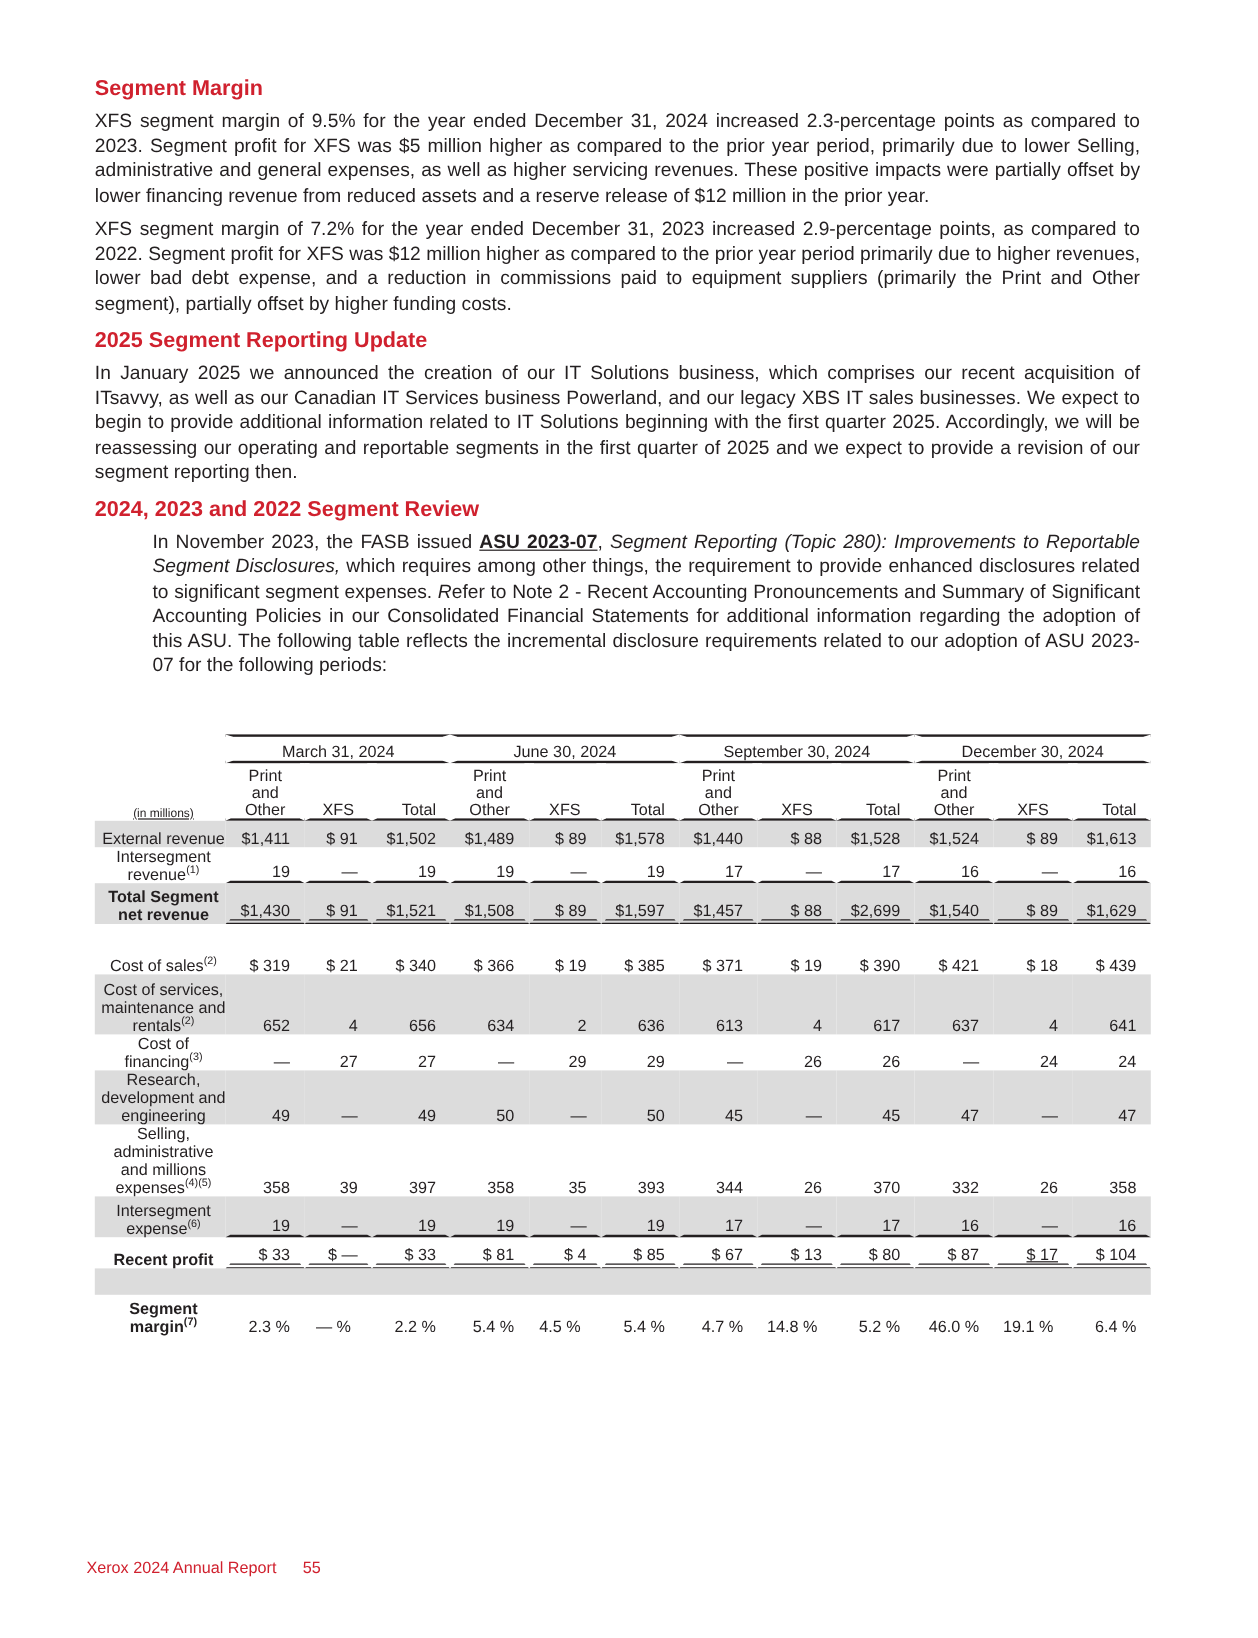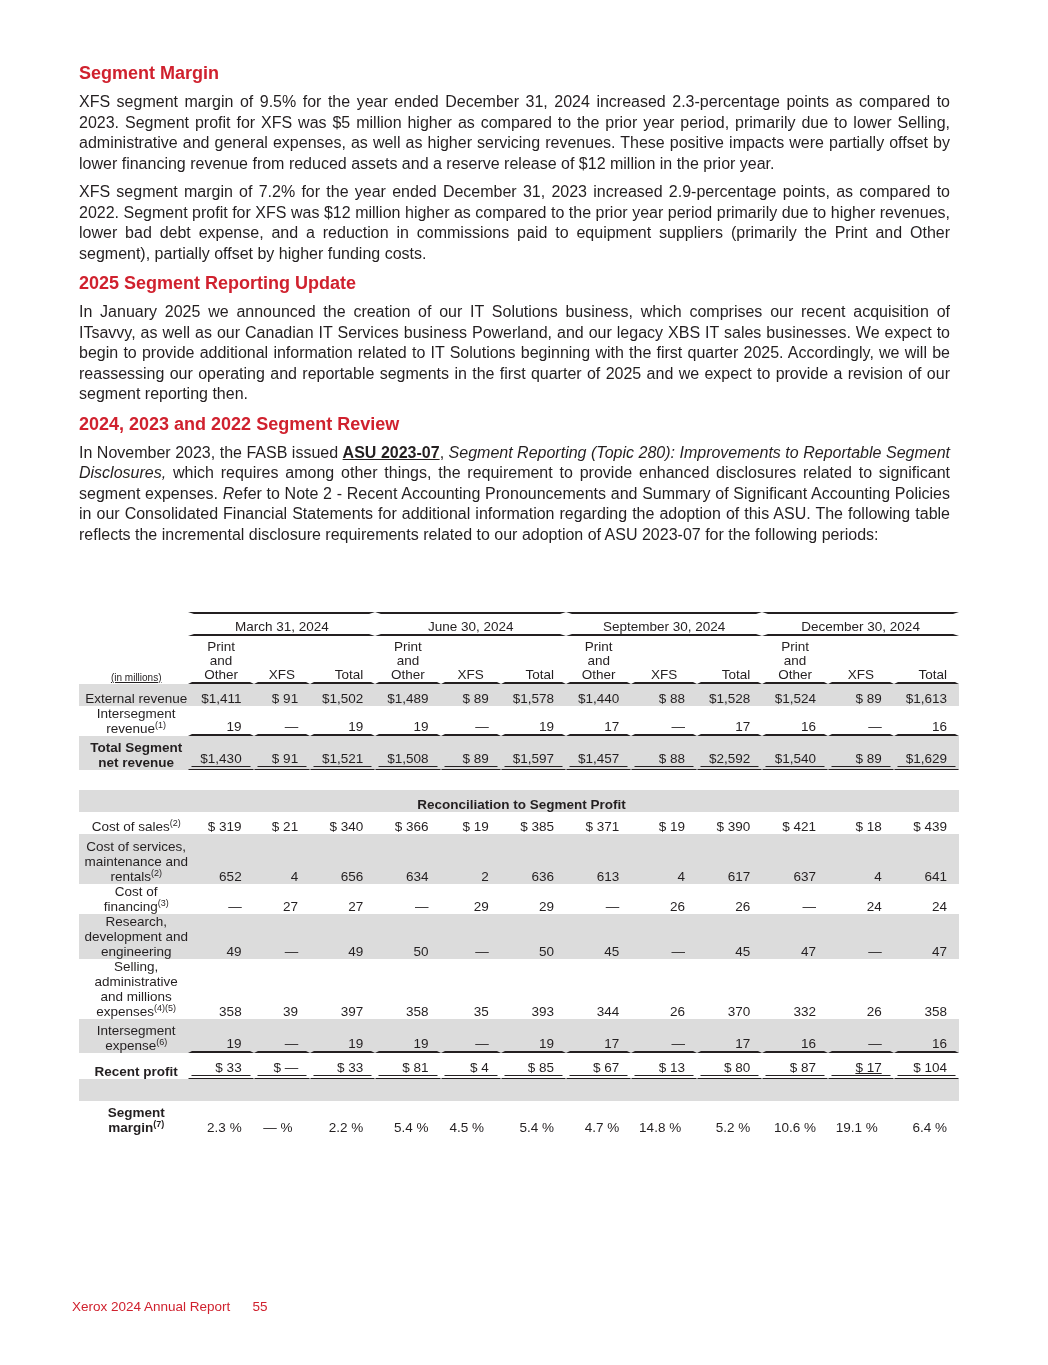--- a/index.html
+++ b/index.html
@@ -1,20 +1,20 @@
 <!DOCTYPE html>
 <html><head>
 <meta charset="utf-8">
 <style>
   html, body { margin: 0; padding: 0; background: #ffffff; }
   body { width: 1048px; height: 1365px; position: relative; font-family: "Liberation Sans", sans-serif; color: #231f20; }
   .page { position: absolute; left: 79px; top: 62px; width: 871px; }
   h2 { color: #d0212e; font-size: 18px; font-weight: bold; margin: 0 0 8px 0; line-height: 22px; }
   p { font-size: 16px; line-height: 20.5px; margin: 0 0 8px 0; text-align: justify; }
-  p.last { margin-bottom: 10px; }
+  p.last { margin-bottom: 10px; margin-left: 48px; }
   .asu-link { font-weight: bold; text-decoration: underline; color: #231f20; }
   em { font-style: italic; }
 
   table.seg { position: absolute; left: 79px; top: 612px; border-collapse: separate; border-spacing: 0; font-size: 13.5px; width: 880px; }
   table.seg td { padding: 0; vertical-align: bottom; }
   .lbl { width: 160px; padding-left: 5px !important; text-align: center; }
   .num { width: 70px; text-align: right; padding-right: 8px !important; white-space: nowrap; }
   .three-months { text-align: center; height: 18px; font-size: 13.5px; }
   .period { text-align: center; border-top: 2px solid #231f20; border-bottom: 2px solid #231f20; height: 20px; }
   .colhead { text-align: center; line-height: 14px; padding-top: 4px !important; border-bottom: 2px solid #231f20; }
@@ -133,30 +133,27 @@
       <tr class="row shade dbl">
         <td class="lbl bold" style="height: 34px;"><span>Total Segment net revenue</span></td>
         <td class="num" style="border-left: 4px solid transparent; border-right: 4px solid transparent; background-clip: border-box;"><span>$1,430</span></td>
         <td class="num" style="border-left: 4px solid transparent; border-right: 4px solid transparent; background-clip: border-box;"><span>$ 91</span></td>
         <td class="num" style="border-left: 4px solid transparent; border-right: 4px solid transparent; background-clip: border-box;"><span>$1,521</span></td>
         <td class="num" style="border-left: 4px solid transparent; border-right: 4px solid transparent; background-clip: border-box;"><span>$1,508</span></td>
         <td class="num" style="border-left: 4px solid transparent; border-right: 4px solid transparent; background-clip: border-box;"><span>$ 89</span></td>
         <td class="num" style="border-left: 4px solid transparent; border-right: 4px solid transparent; background-clip: border-box;"><span>$1,597</span></td>
         <td class="num" style="border-left: 4px solid transparent; border-right: 4px solid transparent; background-clip: border-box;"><span>$1,457</span></td>
         <td class="num" style="border-left: 4px solid transparent; border-right: 4px solid transparent; background-clip: border-box;"><span>$ 88</span></td>
-        <td class="num" style="border-left: 4px solid transparent; border-right: 4px solid transparent; background-clip: border-box;"><span>$2,592</span></td>
+        <td class="num" style="border-left: 4px solid transparent; border-right: 4px solid transparent; background-clip: border-box;"><span>$2,699</span></td>
         <td class="num" style="border-left: 4px solid transparent; border-right: 4px solid transparent; background-clip: border-box;"><span>$1,540</span></td>
         <td class="num" style="border-left: 4px solid transparent; border-right: 4px solid transparent; background-clip: border-box;"><span>$ 89</span></td>
         <td class="num" style="border-left: 4px solid transparent; border-right: 4px solid transparent; background-clip: border-box;"><span>$1,629</span></td>
       </tr>
       <tr class="row">
         <td colspan="13" style="height: 20px;"></td>
-      </tr>
-      <tr class="row shade">
-        <td class="lbl bold" colspan="13" style="white-space: nowrap;"><span>Reconciliation to Segment Profit</span></td>
       </tr>
       <tr class="row">
         <td class="lbl"><span>Cost of sales</span><sup>(2)</sup></td>
         <td class="num" style="border-left: 4px solid transparent; border-right: 4px solid transparent; background-clip: border-box;"><span>$ 319</span></td>
         <td class="num" style="border-left: 4px solid transparent; border-right: 4px solid transparent; background-clip: border-box;"><span>$ 21</span></td>
         <td class="num" style="border-left: 4px solid transparent; border-right: 4px solid transparent; background-clip: border-box;"><span>$ 340</span></td>
         <td class="num" style="border-left: 4px solid transparent; border-right: 4px solid transparent; background-clip: border-box;"><span>$ 366</span></td>
         <td class="num" style="border-left: 4px solid transparent; border-right: 4px solid transparent; background-clip: border-box;"><span>$ 19</span></td>
         <td class="num" style="border-left: 4px solid transparent; border-right: 4px solid transparent; background-clip: border-box;"><span>$ 385</span></td>
         <td class="num" style="border-left: 4px solid transparent; border-right: 4px solid transparent; background-clip: border-box;"><span>$ 371</span></td>
@@ -263,21 +260,21 @@
         <td class="lbl bold" style="height: 34px; margin-left: 44px;"><span>Segment margin</span><sup>(7)</sup></td>
         <td class="num" style="border-left: 4px solid transparent; border-right: 4px solid transparent; background-clip: border-box;"><span>2.3 %</span></td>
         <td class="num" style="border-left: 4px solid transparent; border-right: 4px solid transparent; background-clip: border-box; text-align: center;"><span>— %</span></td>
         <td class="num" style="border-left: 4px solid transparent; border-right: 4px solid transparent; background-clip: border-box;"><span>2.2 %</span></td>
         <td class="num" style="border-left: 4px solid transparent; border-right: 4px solid transparent; background-clip: border-box;"><span>5.4 %</span></td>
         <td class="num" style="border-left: 4px solid transparent; border-right: 4px solid transparent; background-clip: border-box; text-align: center;"><span>4.5 %</span></td>
         <td class="num" style="border-left: 4px solid transparent; border-right: 4px solid transparent; background-clip: border-box;"><span>5.4 %</span></td>
         <td class="num" style="border-left: 4px solid transparent; border-right: 4px solid transparent; background-clip: border-box;"><span>4.7 %</span></td>
         <td class="num" style="border-left: 4px solid transparent; border-right: 4px solid transparent; background-clip: border-box; text-align: center;"><span>14.8 %</span></td>
         <td class="num" style="border-left: 4px solid transparent; border-right: 4px solid transparent; background-clip: border-box;"><span>5.2 %</span></td>
-        <td class="num" style="border-left: 4px solid transparent; border-right: 4px solid transparent; background-clip: border-box;"><span>10.6 %</span></td>
+        <td class="num" style="border-left: 4px solid transparent; border-right: 4px solid transparent; background-clip: border-box;"><span>46.0 %</span></td>
         <td class="num" style="border-left: 4px solid transparent; border-right: 4px solid transparent; background-clip: border-box; text-align: center;"><span>19.1 %</span></td>
         <td class="num" style="border-left: 4px solid transparent; border-right: 4px solid transparent; background-clip: border-box;"><span>6.4 %</span></td>
       </tr>
     </tbody>
 </table>
 
 <div class="footer">
   <span>Xerox 2024 Annual Report</span><span class="pg">55</span>
 </div>
 

